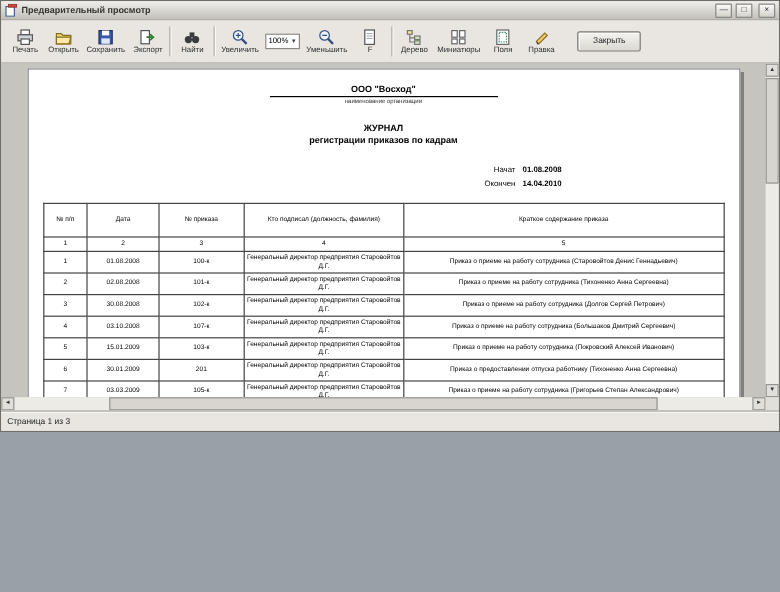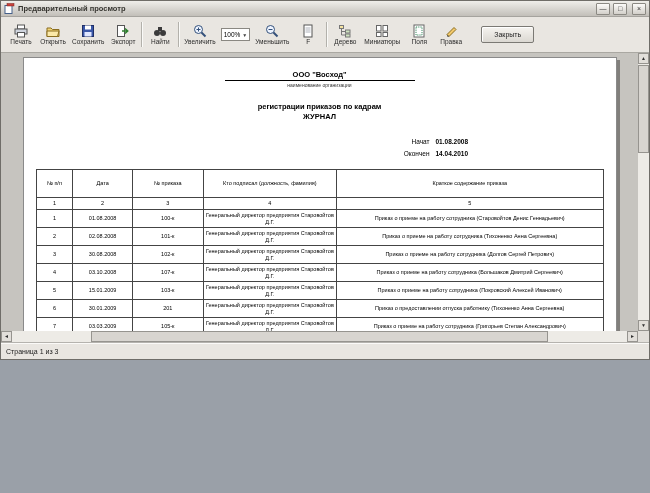--- a/index.html
+++ b/index.html
@@ -242,22 +242,22 @@
     <div class="canvas">
       <div class="page">
 
         <div>
           <div class="company">ООО "Восход"</div>
           <div class="company-rule"></div>
           <div class="company-caption">наименование организации</div>
         </div>
 
         <div class="doc-title">
+          <div>ЖУРНАЛ</div>
           <div>регистрации приказов по кадрам</div>
-          <div>ЖУРНАЛ</div>
         </div>
 
         <div class="dates">
           <div class="dates-row">
             <span class="dlabel">Начат</span>
             <span class="dvalue">01.08.2008</span>
           </div>
           <div class="dates-row">
             <span class="dlabel">Окончен</span>
             <span class="dvalue">14.04.2010</span>

